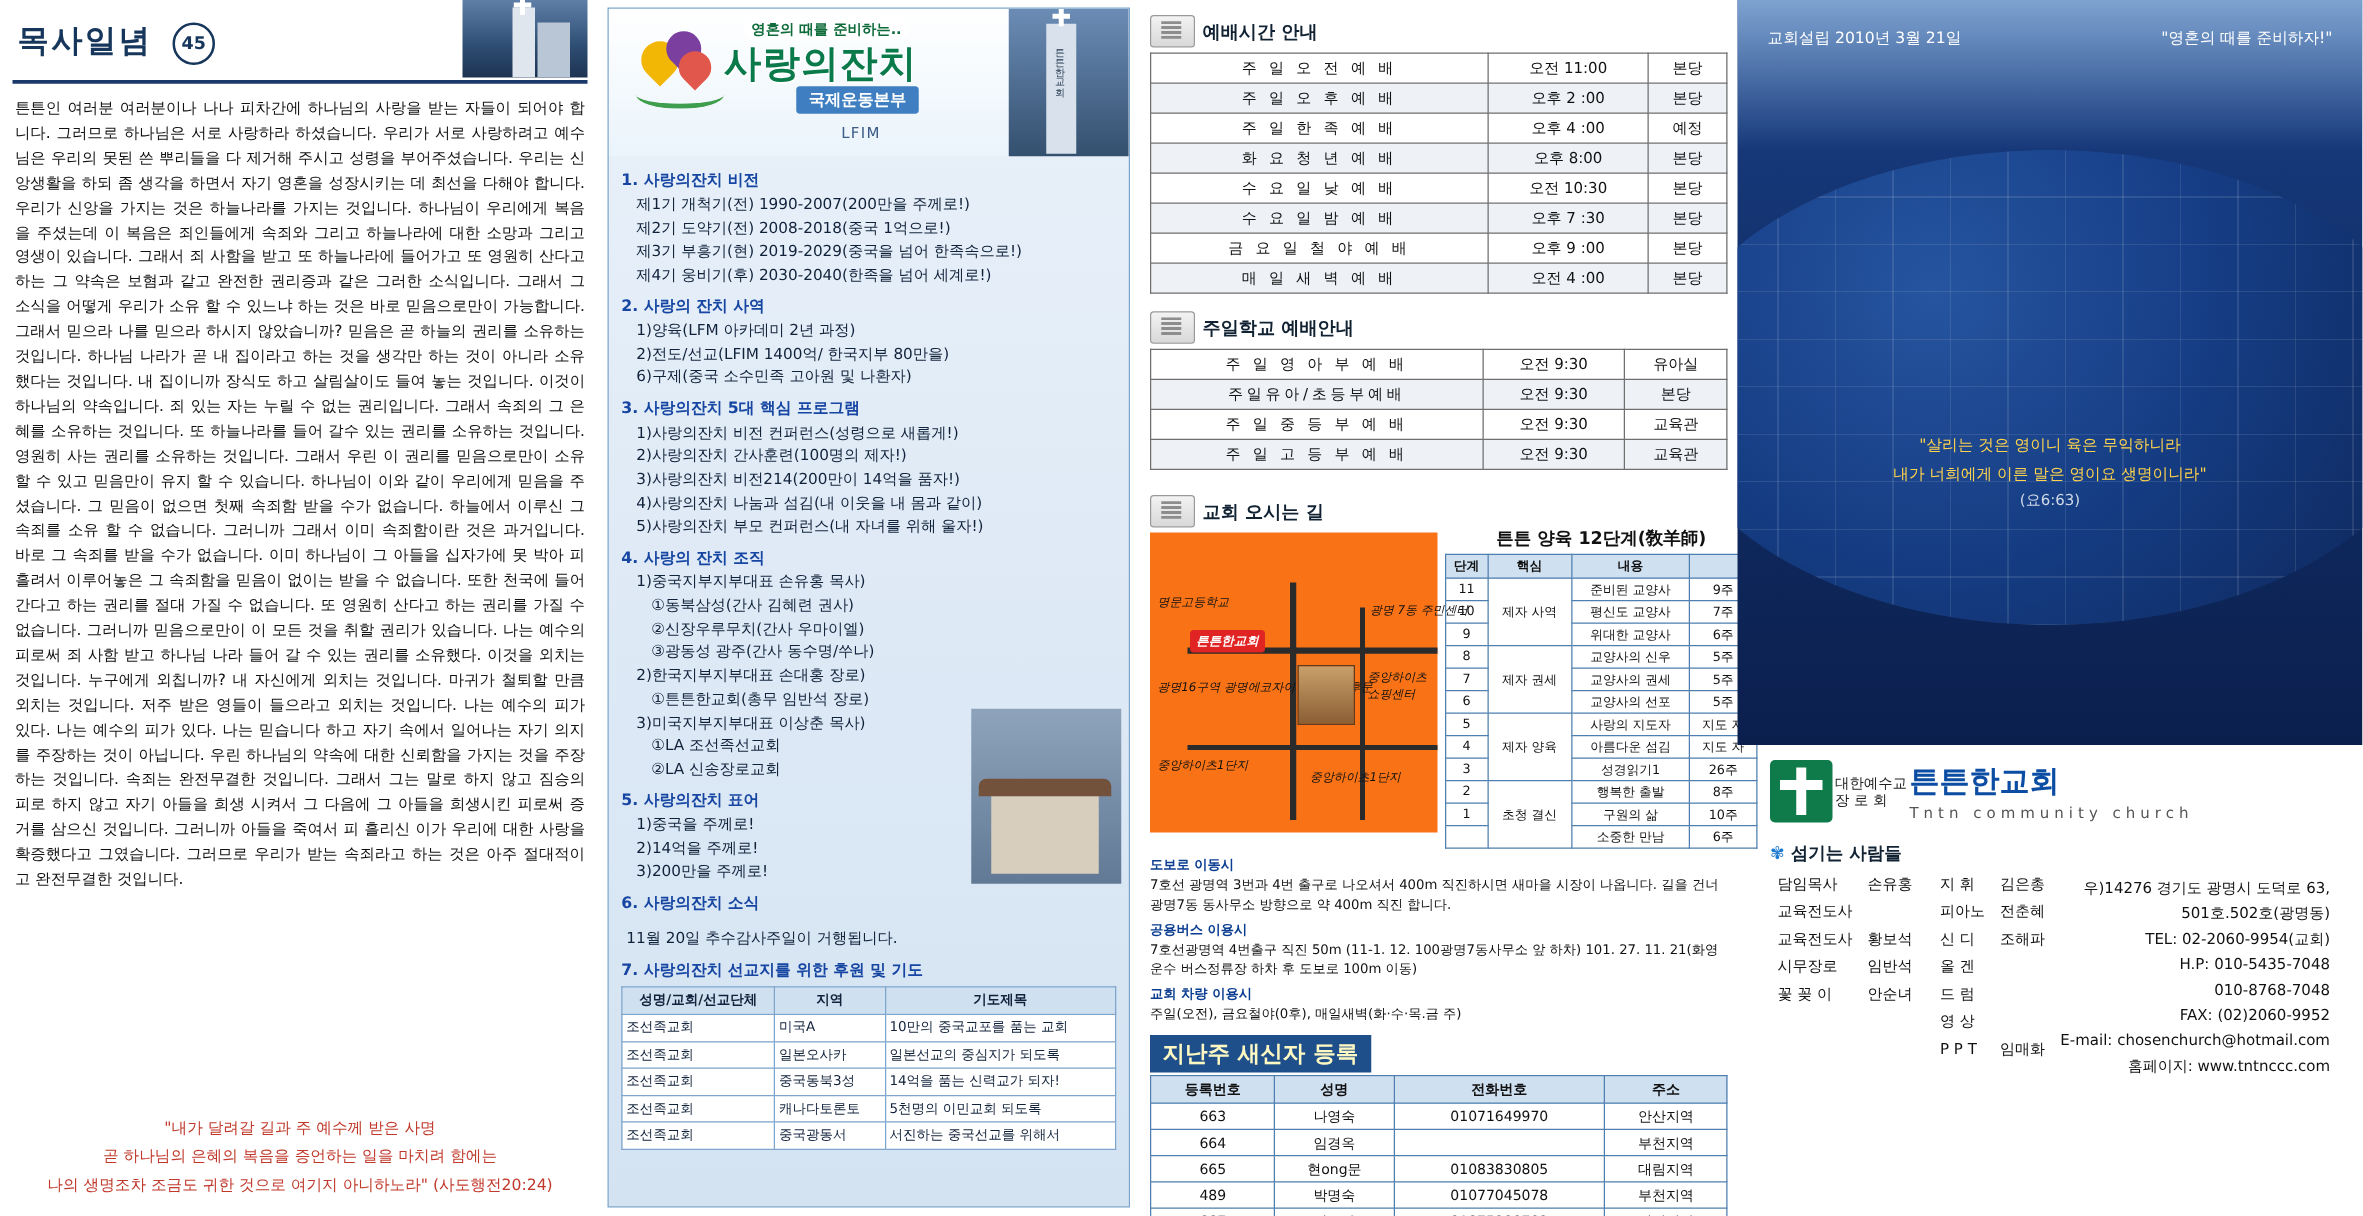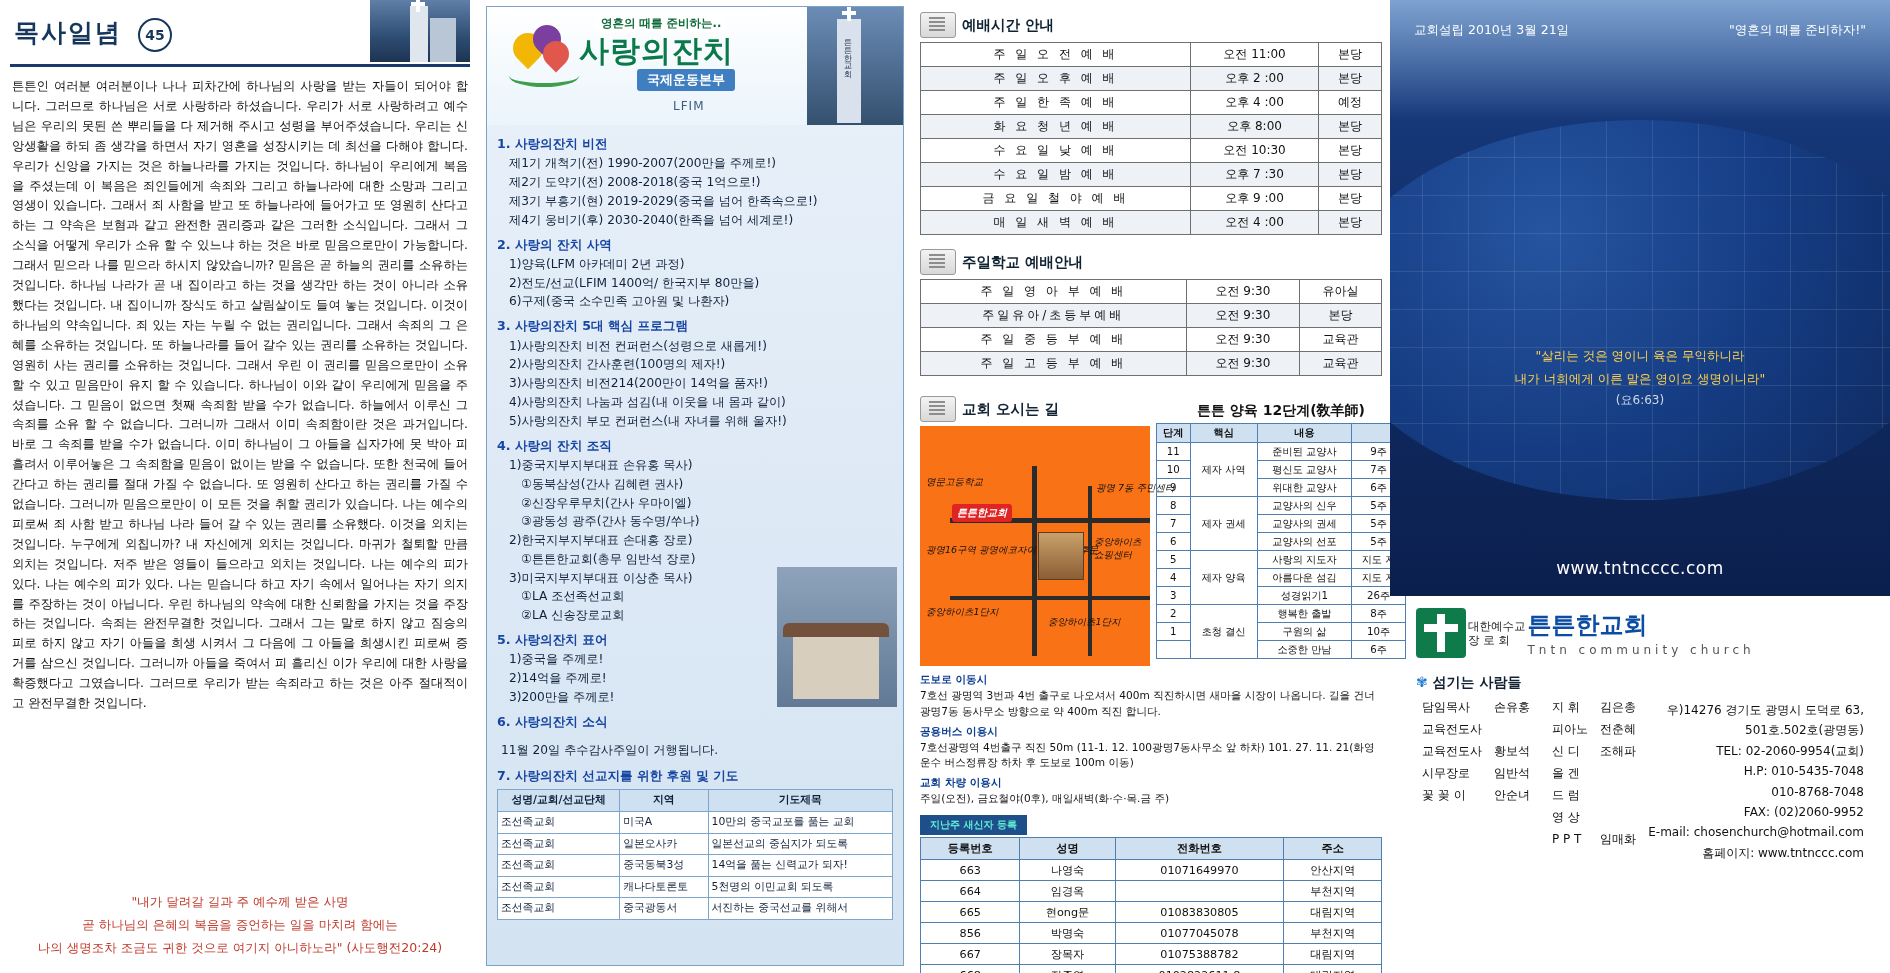--- a/index.html
+++ b/index.html
@@ -63,21 +63,21 @@
   .road{position:absolute;background:#2b2b2b;}
   .mlabel{position:absolute;font-size:9.5px;color:#111;white-space:nowrap;}
   .mbadge{position:absolute;background:#e02424;color:#fff;font-size:10px;font-weight:bold;padding:2px 5px;border-radius:3px;}
   .mbld{position:absolute;width:44px;height:46px;background:linear-gradient(180deg,#c9a06a,#8b5e34);border:1px solid #5d3c1f;}
   table.t12{border-collapse:collapse;font-size:10.2px;width:250px;}
   table.t12 th{background:#cfe0f1;border:1px solid #4f7fae;padding:2px;font-weight:bold;}
   table.t12 td{border:1px solid #4f7fae;padding:1.5px 3px;text-align:center;}
   .t12title{font-size:14px;font-weight:bold;text-align:center;margin-bottom:3px;}
   .walk{font-size:10.6px;line-height:1.5;margin-top:6px;}
   .walk b{color:#0b3d91;}
-  .newcomer-h{background:#1e4f8a;color:#5eead4;font-size:10px;font-weight:bold;padding:3px 10px;display:inline-block;margin-top:8px;}
+  .newcomer-h{background:#1e4f8a;color:#fef9c3;font-size:18px;font-weight:bold;padding:3px 10px;display:inline-block;margin-top:8px;}
   table.tn{width:100%;border-collapse:collapse;font-size:11.2px;margin-top:2px;}
   table.tn th{background:#cfe0f1;border:1px solid #4f7fae;padding:3px;}
   table.tn td{border:1px solid #4f7fae;padding:2.5px;text-align:center;}
   
   .col4{width:500px;position:relative;box-sizing:border-box;}
   .c4-hero{position:relative;height:596px;background:linear-gradient(180deg,#1a3f86 0%,#12306b 40%,#0b1f4d 100%);overflow:hidden;}
   .c4-hero .clouds{position:absolute;left:0;top:0;right:0;height:120px;background:linear-gradient(180deg,#9fc4e8 0%,rgba(26,63,134,0) 100%);opacity:.75;}
   .c4-hero .globe{position:absolute;left:-60px;top:120px;width:620px;height:380px;border-radius:50%;background:radial-gradient(circle at 35% 30%, #2a5ba8 0%, #16408a 45%, #0d2455 100%);opacity:.85;}
   .c4-hero .grid{position:absolute;left:-60px;top:120px;width:620px;height:380px;border-radius:50%;
      background-image:repeating-linear-gradient(90deg, rgba(255,255,255,.10) 0 1px, transparent 1px 46px),
@@ -331,21 +331,21 @@
             <div class="mlabel" style="left:176px;top:56px;">광명 7동 주민센터</div>
             <div class="mlabel" style="left:6px;top:118px;">광명16구역 광명에코자이 위브APT 후문</div>
             <div class="mbld" style="left:118px;top:106px;"></div>
             <div class="mlabel" style="left:174px;top:110px;width:58px;white-space:normal;">중앙하이츠 쇼핑센터</div>
             <div class="mlabel" style="left:6px;top:180px;">중앙하이츠1단지</div>
             <div class="mlabel" style="left:128px;top:190px;">중앙하이츠1단지</div>
           </div>
         </div>
       </div>
 
-      <div style="width:250px;margin-top:10px;">
+      <div style="width:250px;margin-top:30px;">
         <div class="t12title">튼튼 양육 12단계(敎羊師)</div>
         <table class="t12">
           <tbody>
               <tr>
             <th>단계</th>
             <th>핵심</th>
             <th>내용</th>
             <th></th>
           </tr>
           <tr>
@@ -451,21 +451,21 @@
             <td></td>
             <td>부천지역</td>
           </tr>
       <tr>
             <td>665</td>
             <td>현ong문</td>
             <td>01083830805</td>
             <td>대림지역</td>
           </tr>
       <tr>
-            <td>856</td>
+            <td>489</td>
             <td>박명숙</td>
             <td>01077045078</td>
             <td>부천지역</td>
           </tr>
       <tr>
             <td>667</td>
             <td>장목자</td>
             <td>01075388782</td>
             <td>대림지역</td>
           </tr>
@@ -484,21 +484,20 @@
       <div class="clouds"></div>
       <div class="globe"></div>
       <div class="grid"></div>
       <div class="c4-estab">교회설립 2010년 3월 21일</div>
       <div class="c4-slogan">"영혼의 때를 준비하자!"</div>
       <div class="c4-quote">
         <div>"살리는 것은 영이니 육은 무익하니라</div>
         <div>내가 너희에게 이른 말은 영이요 생명이니라"</div>
         <div class="ref">(요6:63)</div>
       </div>
-      <div class="c4-url">www.tntncccc.com</div>
     </div>
 
     <div class="c4-logo">
       <div class="mark"></div>
       <div>
         <div class="t1">
           <span>대한예수교</span><br>
           <span>장 로 회</span>
         </div>
       </div>

